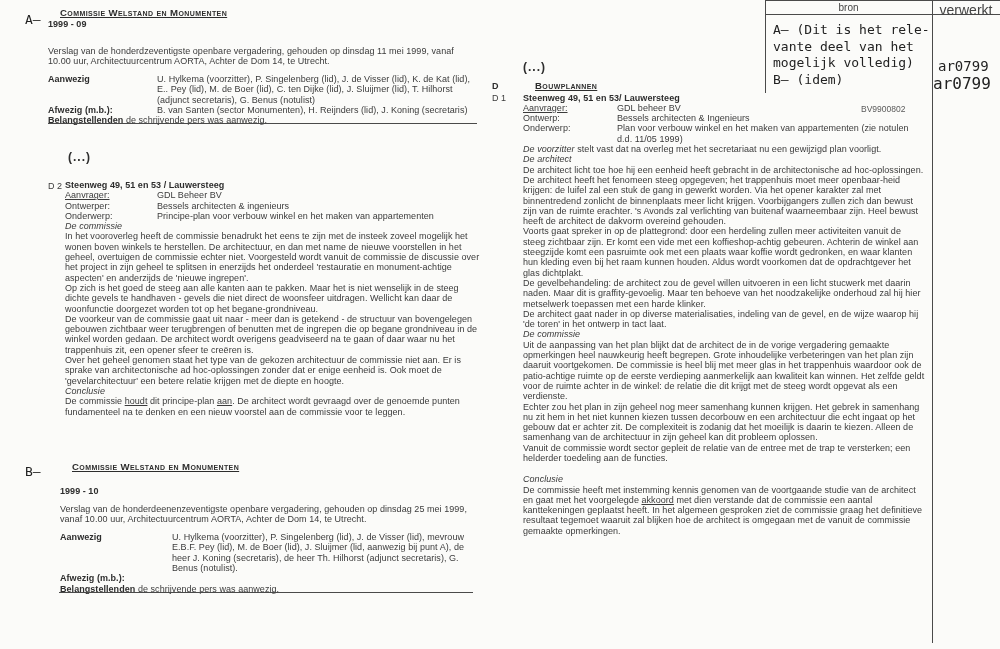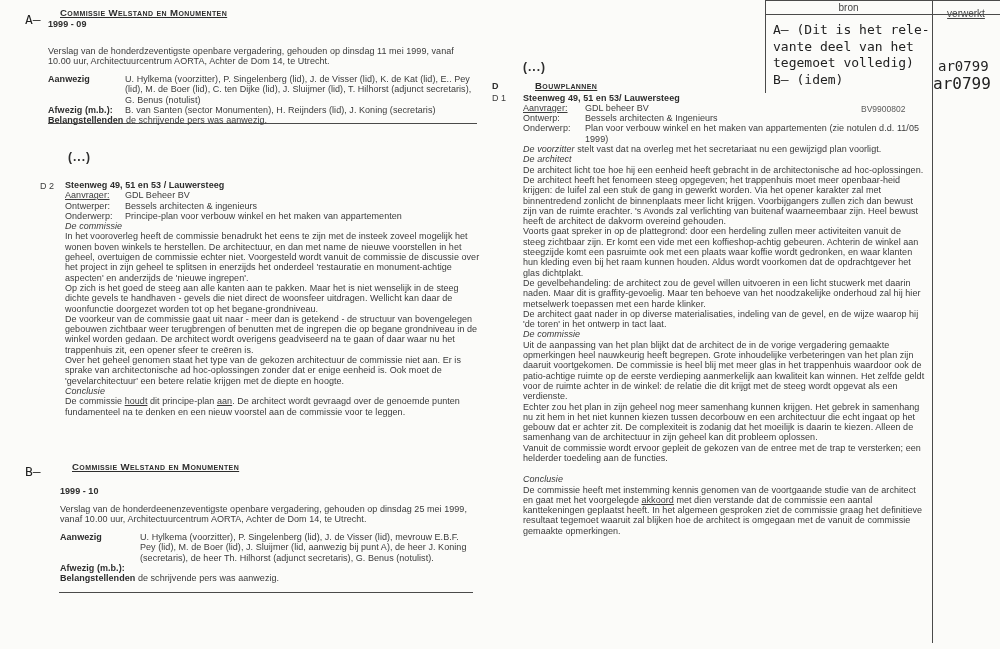--- a/index.html
+++ b/index.html
@@ -9,48 +9,48 @@
   .t{font-size:9px;line-height:10.3px;letter-spacing:.05px;}
   .b{font-weight:bold;color:#2d2d2d;}
   .i{font-style:italic;}
   .u{text-decoration:underline;text-underline-offset:1px;}
   .sc{font-variant:small-caps;letter-spacing:.4px;font-size:9.6px;margin-left:12px;}
   .row{display:flex;}
   .lblA{flex:0 0 77px;}
   .lblB{flex:0 0 80px;}
   .lblD2{flex:0 0 60px;}
   .lblD1{flex:0 0 62px;}
-  .val{flex:1 1 auto;}
+  .val{flex:1 1 auto;margin-left:32px;}
   .mono{font-family:"DejaVu Sans Mono",monospace;color:#222;}
   .hline{position:absolute;height:1px;background:#4a4a4a;}
   .vline{position:absolute;width:1px;background:#4a4a4a;}
-  .marker{position:absolute;left:0;top:1px;}
+  .marker{position:absolute;left:8px;top:1px;}
   .indent25{margin-left:25px;width:415px;}
   .indent31{margin-left:31px;width:402px;}
   .ell{font-size:12px;font-weight:bold;letter-spacing:1px;color:#2d2d2d;}
   .gray{color:#5a5a5a;}
   .spacer10{height:11px;}
 </style>
 </head>
 <body>
 
 <div class="page">
 
   <div class="hline" style="left:765px;top:0;width:235px;"></div>
   <div class="hline" style="left:765px;top:14px;width:235px;"></div>
   <div class="vline" style="left:765px;top:0;height:93px;"></div>
   <div class="vline" style="left:932px;top:0;height:643px;"></div>
 
   <div class="abs" style="left:765px;top:2px;width:167px;text-align:center;font-size:10px;color:#444;">bron</div>
-  <div class="abs" style="left:932px;top:8px;width:68px;text-align:center;font-size:10px;color:#444;text-decoration:underline;">verwerkt</div>
+  <div class="abs" style="left:932px;top:2px;width:68px;text-align:center;font-size:14px;color:#444;">verwerkt</div>
 
   <div class="abs mono" style="left:773px;top:22px;font-size:13px;line-height:16.5px;">
     <div>A— (Dit is het rele-</div>
     <div>vante deel van het</div>
-    <div>tegemoet volledig)</div>
+    <div>mogelijk volledig)</div>
     <div>B— (idem)</div>
   </div>
 
   <div class="abs mono" style="left:938px;top:58px;font-size:14px;">ar0799</div>
   <div class="abs mono" style="left:933px;top:74px;font-size:16px;">ar0799</div>
 
   <div class="abs gray" style="left:861px;top:104px;font-size:8.5px;">BV9900802</div>
 
   <div class="abs mono" style="left:25px;top:12px;font-size:13px;">A—</div>
   <div class="abs mono" style="left:25px;top:464px;font-size:13px;">B—</div>
@@ -143,20 +143,20 @@
         </div>
       <div><span class="i">De voorzitter</span><span> stelt vast dat na overleg met het secretariaat nu een gewijzigd plan voorligt.</span></div>
       <div class="i">De architect</div>
       <div>De architect licht toe hoe hij een eenheid heeft gebracht in de architectonische ad hoc-oplossingen. De architect heeft het fenomeen steeg opgegeven; het trappenhuis moet meer openbaar-heid krijgen: de luifel zal een stuk de gang in gewerkt worden. Via het opener karakter zal met binnentredend zonlicht de binnenplaats meer licht krijgen. Voorbijgangers zullen zich dan bewust zijn van de ruimte erachter. 's Avonds zal verlichting van buitenaf waarneembaar zijn.  Heel bewust heeft de architect de dakvorm overeind gehouden.</div>
       <div>Voorts gaat spreker in op de plattegrond:  door een herdeling zullen meer activiteiten vanuit de steeg zichtbaar zijn. Er komt een vide met een koffieshop-achtig gebeuren. Achterin de winkel aan steegzijde komt een pasruimte ook met een plaats waar koffie wordt gedronken, en waar klanten hun kleding even bij het raam kunnen houden. Aldus wordt voorkomen dat de opdrachtgever het glas dichtplakt.</div>
       <div>De gevelbehandeling: de architect zou de gevel willen uitvoeren in een licht stucwerk met daarin naden. Maar dit is graffity-gevoelig. Maar ten behoeve van het noodzakelijke onderhoud zal hij hier metselwerk toepassen met een harde klinker.</div>
       <div>De architect gaat nader in op diverse materialisaties, indeling van de gevel, en de wijze waarop hij 'de toren' in het ontwerp in tact laat.</div>
       <div class="i">De commissie</div>
       <div>Uit de aanpassing van het plan blijkt dat de architect de in de vorige vergadering gemaakte opmerkingen heel nauwkeurig heeft begrepen. Grote inhoudelijke verbeteringen van het plan zijn daaruit voortgekomen. De commissie is heel blij met meer glas in het trappenhuis waardoor ook de patio-achtige ruimte op de eerste verdieping aanmerkelijk aan kwaliteit kan winnen. Het zelfde geldt voor de ruimte achter in de winkel: de relatie die dit krijgt met de steeg wordt opgevat als een verdienste.</div>
       <div>Echter zou het plan in zijn geheel nog meer samenhang kunnen krijgen. Het gebrek in samenhang nu zit hem in het niet kunnen kiezen tussen decorbouw en een architectuur die echt ingaat op het gebouw dat er achter zit. De complexiteit is zodanig dat het moeilijk is daarin te kiezen. Alleen de samenhang van de architectuur in zijn geheel kan dit probleem oplossen.</div>
-      <div>Vanuit de commissie wordt ervoor gepleit de gekozen van de entree met de trap te versterken; een helderder toedeling aan de functies.</div>
+      <div>Vanuit de commissie wordt sector gepleit de relatie van de entree met de trap te versterken; een helderder toedeling aan de functies.</div>
       <div class="spacer10"></div>
       <div class="i">Conclusie</div>
       <div><span>De commissie heeft met instemming kennis genomen van de voortgaande studie van de architect en gaat met het voorgelegde </span><span class="u">akkoord</span><span> met dien verstande dat de commissie een aantal kanttekeningen geplaatst heeft. In het algemeen gesproken ziet de commissie graag het definitieve resultaat tegemoet waaruit zal blijken hoe de architect is omgegaan met de vanuit de commissie gemaakte opmerkingen.</span></div>
     </div>
   </div>
 
 </div>
 
 </body></html>

